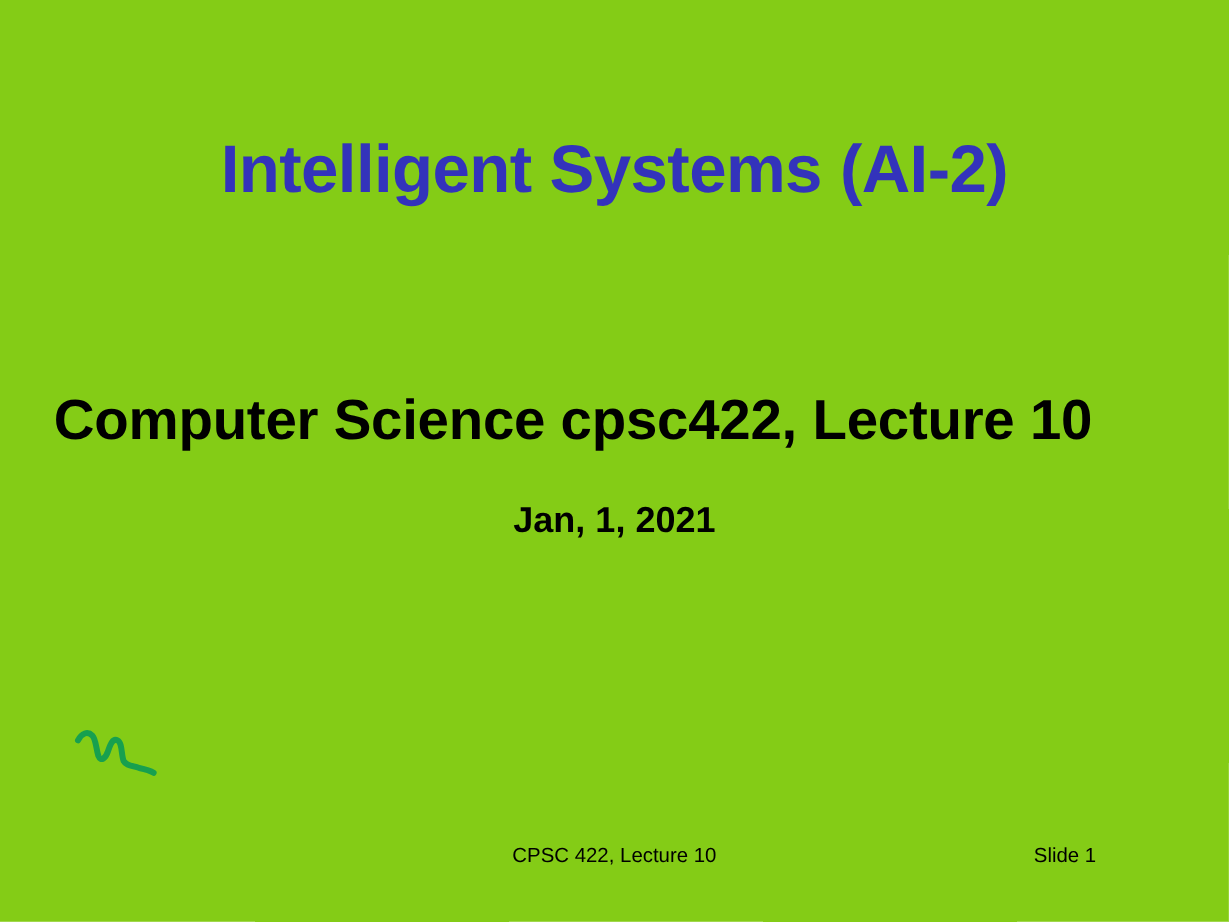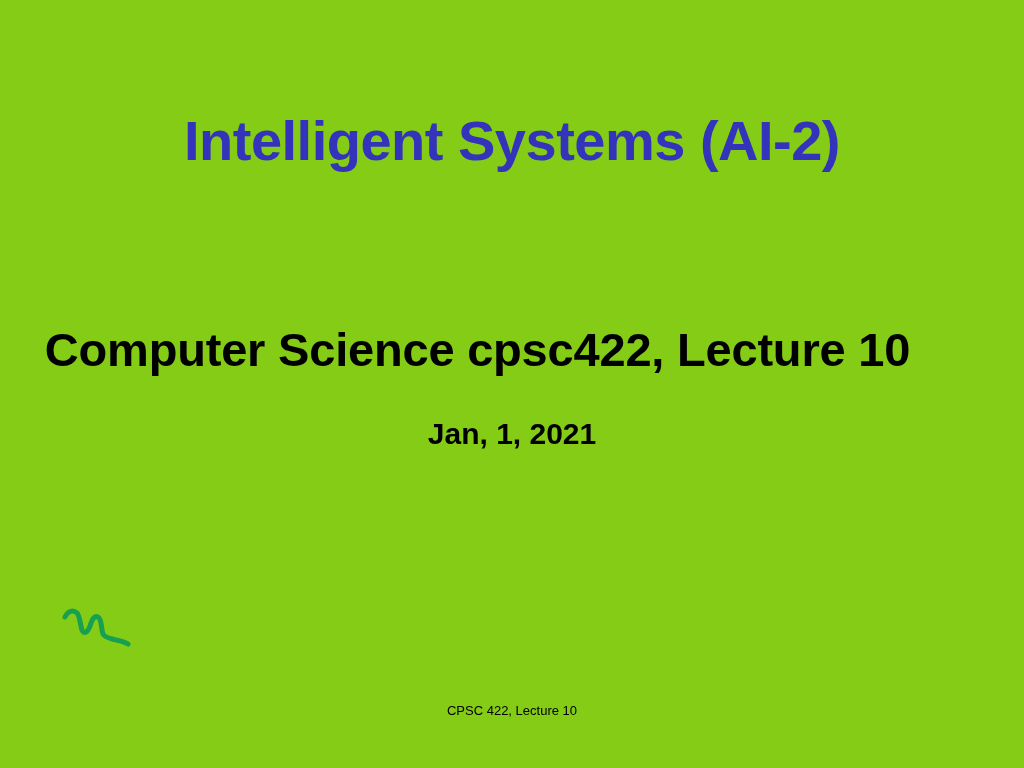--- a/index.html
+++ b/index.html
@@ -65,21 +65,21 @@
     width: 80px;
     height: 55px;
     pointer-events: none;
   }
   .footer-note {
     position: absolute;
     left: 300px;
     top: 703px;
     width: 424px;
     text-align: center;
-    font-size: 13px;
+    font-size: 17px;
     font-weight: normal;
     color: #000000;
     white-space: nowrap;
   }
   .footer-slide-number {
     position: absolute;
     left: 800px;
     top: 703px;
     width: 175px;
     text-align: center;
@@ -101,14 +101,15 @@
   <div class="slide-date">Jan, 1, 2021</div>
 
   <div class="ink-annotation">
     <svg width="80" height="55" viewBox="0 0 80 55" xmlns="http://www.w3.org/2000/svg">
       <path d="M7 17 C 10 11, 15 9, 19 13 C 22 16, 22 24, 24 30 C 26 35, 30 32, 32 26 C 34 20, 36 15, 40 17 C 44 19, 43 29, 45 34 C 47 38, 52 38, 58 40 C 63 41, 67 42, 70 44" fill="none" stroke="#17a04f" stroke-width="5" stroke-linecap="round" stroke-linejoin="round"></path>
     </svg>
   </div>
 
   <div class="footer-note">CPSC 422, Lecture 10</div>
 
+  <div class="footer-slide-number">Slide 1</div>
 
 </div>
 
 </body></html>

